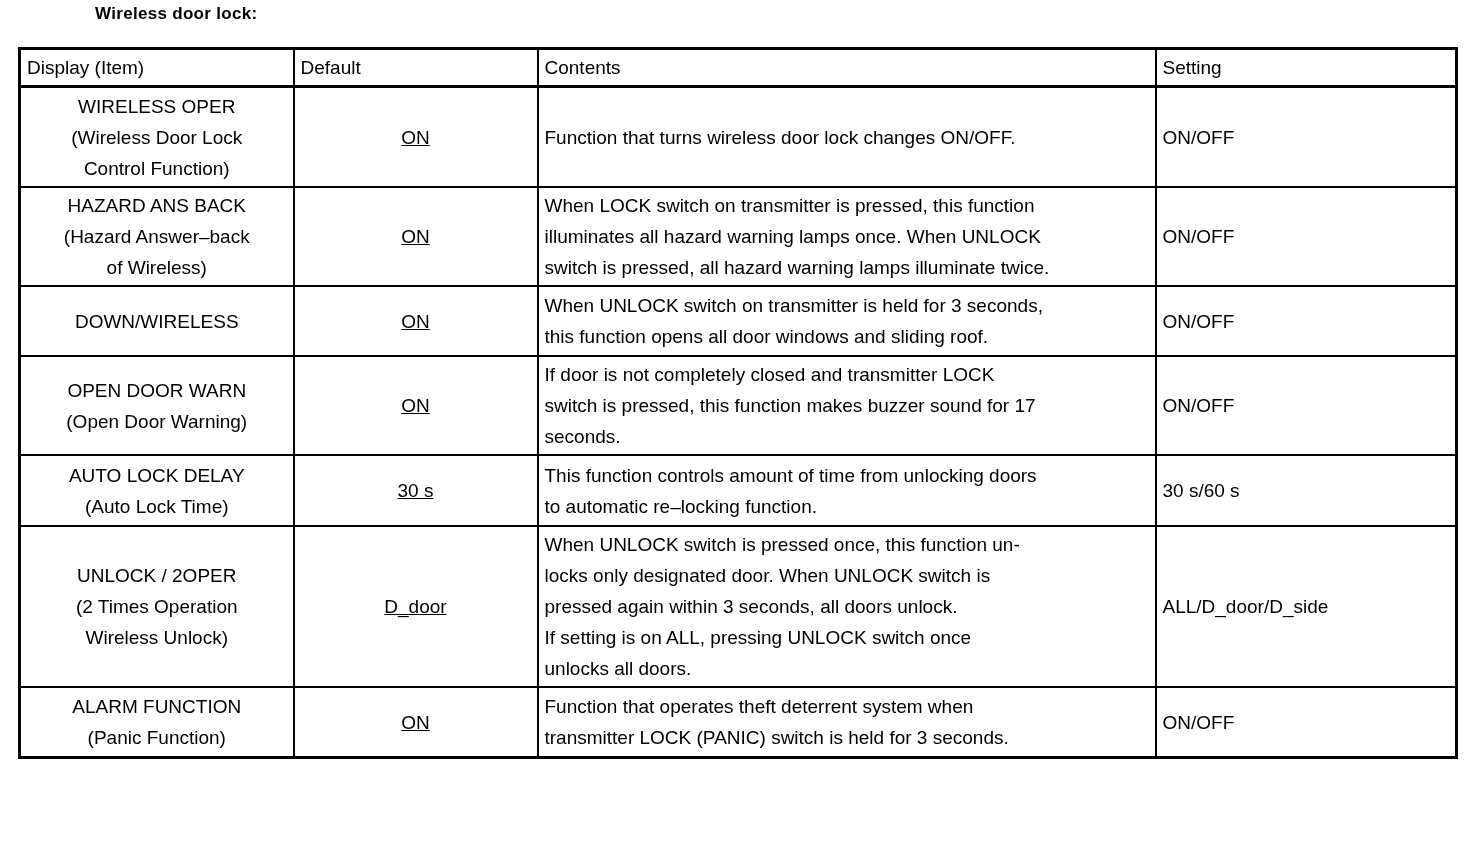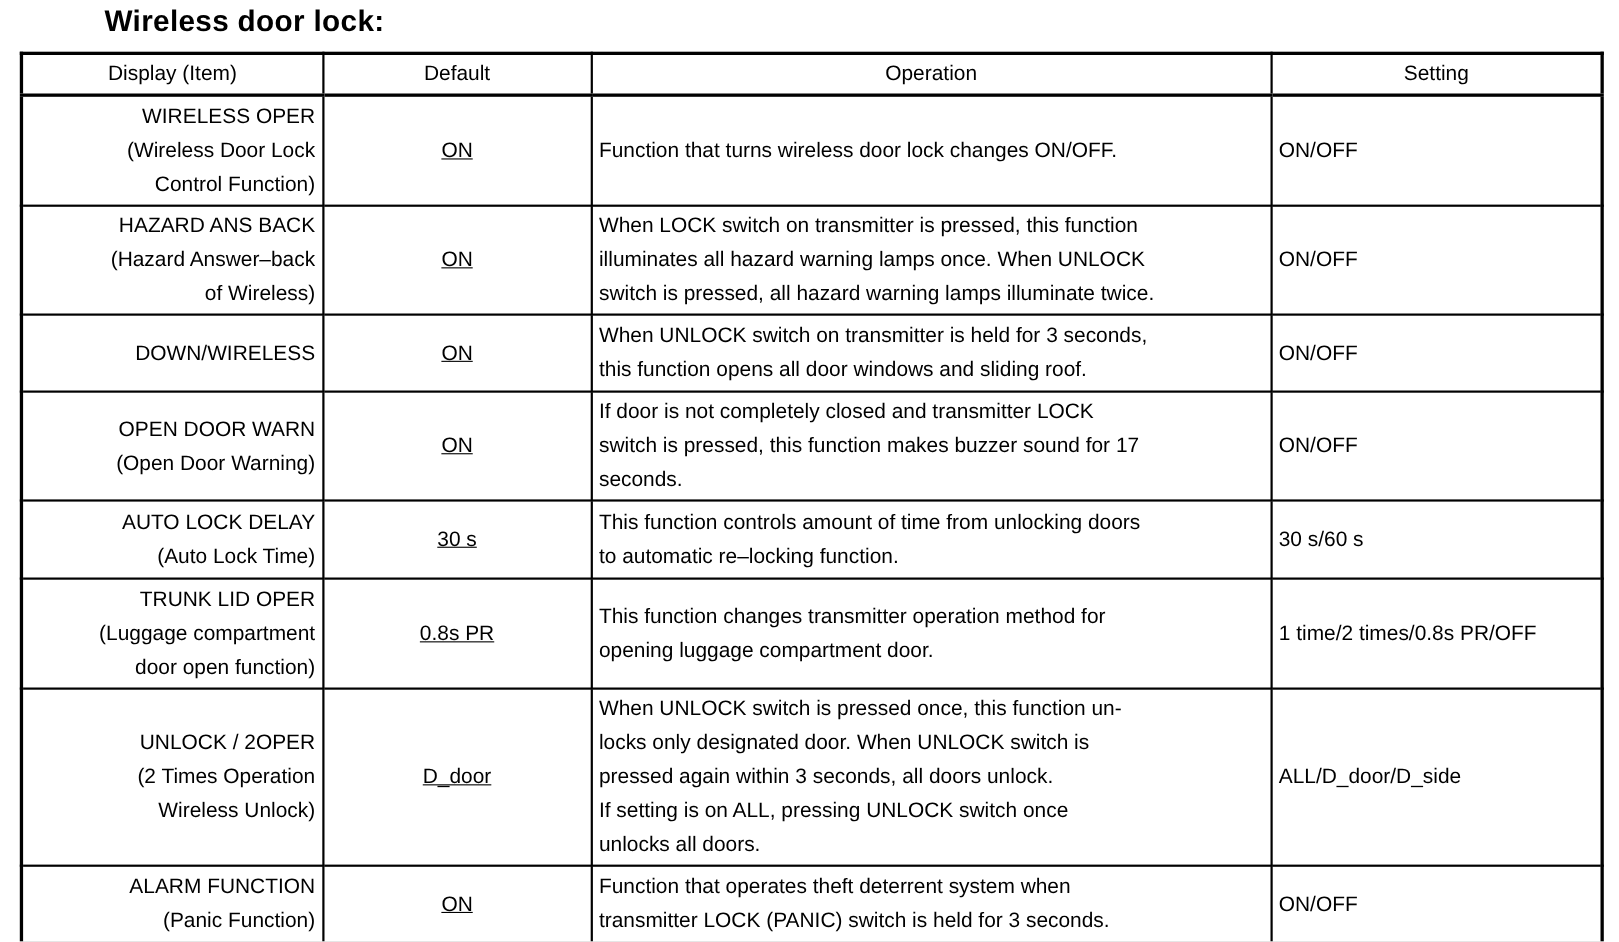--- a/index.html
+++ b/index.html
@@ -13,21 +13,21 @@
     position: relative;
     width: 1472px;
     height: 856px;
     background: #ffffff;
     overflow: hidden;
   }
   .doc-title {
     position: absolute;
     top: 4px;
     left: 95px;
-    font-size: 27px;
+    font-size: 17px;
     font-weight: bold;
     letter-spacing: 0.3px;
     white-space: nowrap;
   }
   table.spec-table {
     position: absolute;
     top: 47px;
     left: 18px;
     border-collapse: collapse;
     table-layout: fixed;
@@ -39,25 +39,25 @@
     border: 2px solid #000;
     font-size: 19px;
     line-height: 31px;
     vertical-align: middle;
     overflow: hidden;
     padding: 2px 6px;
     white-space: pre-line;
   }
   table.spec-table thead th {
     font-weight: normal;
-    text-align: center;
+    text-align: left;
     height: 30px;
     border-bottom: 3px solid #000;
   }
-  td.c-display { text-align: right; margin-top: 36px; }
+  td.c-display { text-align: center; margin-top: 36px; }
   td.c-default { text-align: center; text-decoration: underline; }
   td.c-contents { text-align: left; padding-left: 12px; padding-right: 10px; }
   td.c-setting { }
 
   tr.r0 td { height: 94px; }
   tr.r1 td { height: 93px; }
   tr.r2 td { height: 64px; }
   tr.r3 td { height: 93px; }
   tr.r4 td { height: 65px; }
   tr.r5 td { height: 94px; }
@@ -75,21 +75,21 @@
     <colgroup>
       <col style="width:274px">
       <col style="width:244px">
       <col style="width:618px">
       <col style="width:301px">
     </colgroup>
     <thead>
       <tr>
         <th>Display (Item)</th>
         <th>Default</th>
-        <th>Operation</th>
+        <th>Contents</th>
         <th>Setting</th>
       </tr>
     </thead>
     <tbody>
       <tr class="r0">
         <td class="c-display">WIRELESS OPER
 (Wireless Door Lock
 Control Function)</td>
         <td class="c-default">ON</td>
         <td class="c-contents">Function that turns wireless door lock changes ON/OFF.</td>
@@ -122,29 +122,20 @@
         <td class="c-setting">ON/OFF</td>
       </tr>
       <tr class="r4">
         <td class="c-display">AUTO LOCK DELAY
 (Auto Lock Time)</td>
         <td class="c-default">30 s</td>
         <td class="c-contents">This function controls amount of time from unlocking doors
 to automatic re–locking function.</td>
         <td class="c-setting">30 s/60 s</td>
       </tr>
-      <tr class="r5">
-        <td class="c-display">TRUNK LID OPER
-(Luggage compartment
-door open function)</td>
-        <td class="c-default">0.8s PR</td>
-        <td class="c-contents">This function changes transmitter operation method for
-opening luggage compartment door.</td>
-        <td class="c-setting">1 time/2 times/0.8s PR/OFF</td>
-      </tr>
       <tr class="r6">
         <td class="c-display">UNLOCK / 2OPER
 (2 Times Operation
 Wireless Unlock)</td>
         <td class="c-default">D_door</td>
         <td class="c-contents">When UNLOCK switch is pressed once, this function un-
 locks only designated door. When UNLOCK switch is
 pressed again within 3 seconds, all doors unlock.
 If setting is on ALL, pressing UNLOCK switch once
 unlocks all doors.</td>

